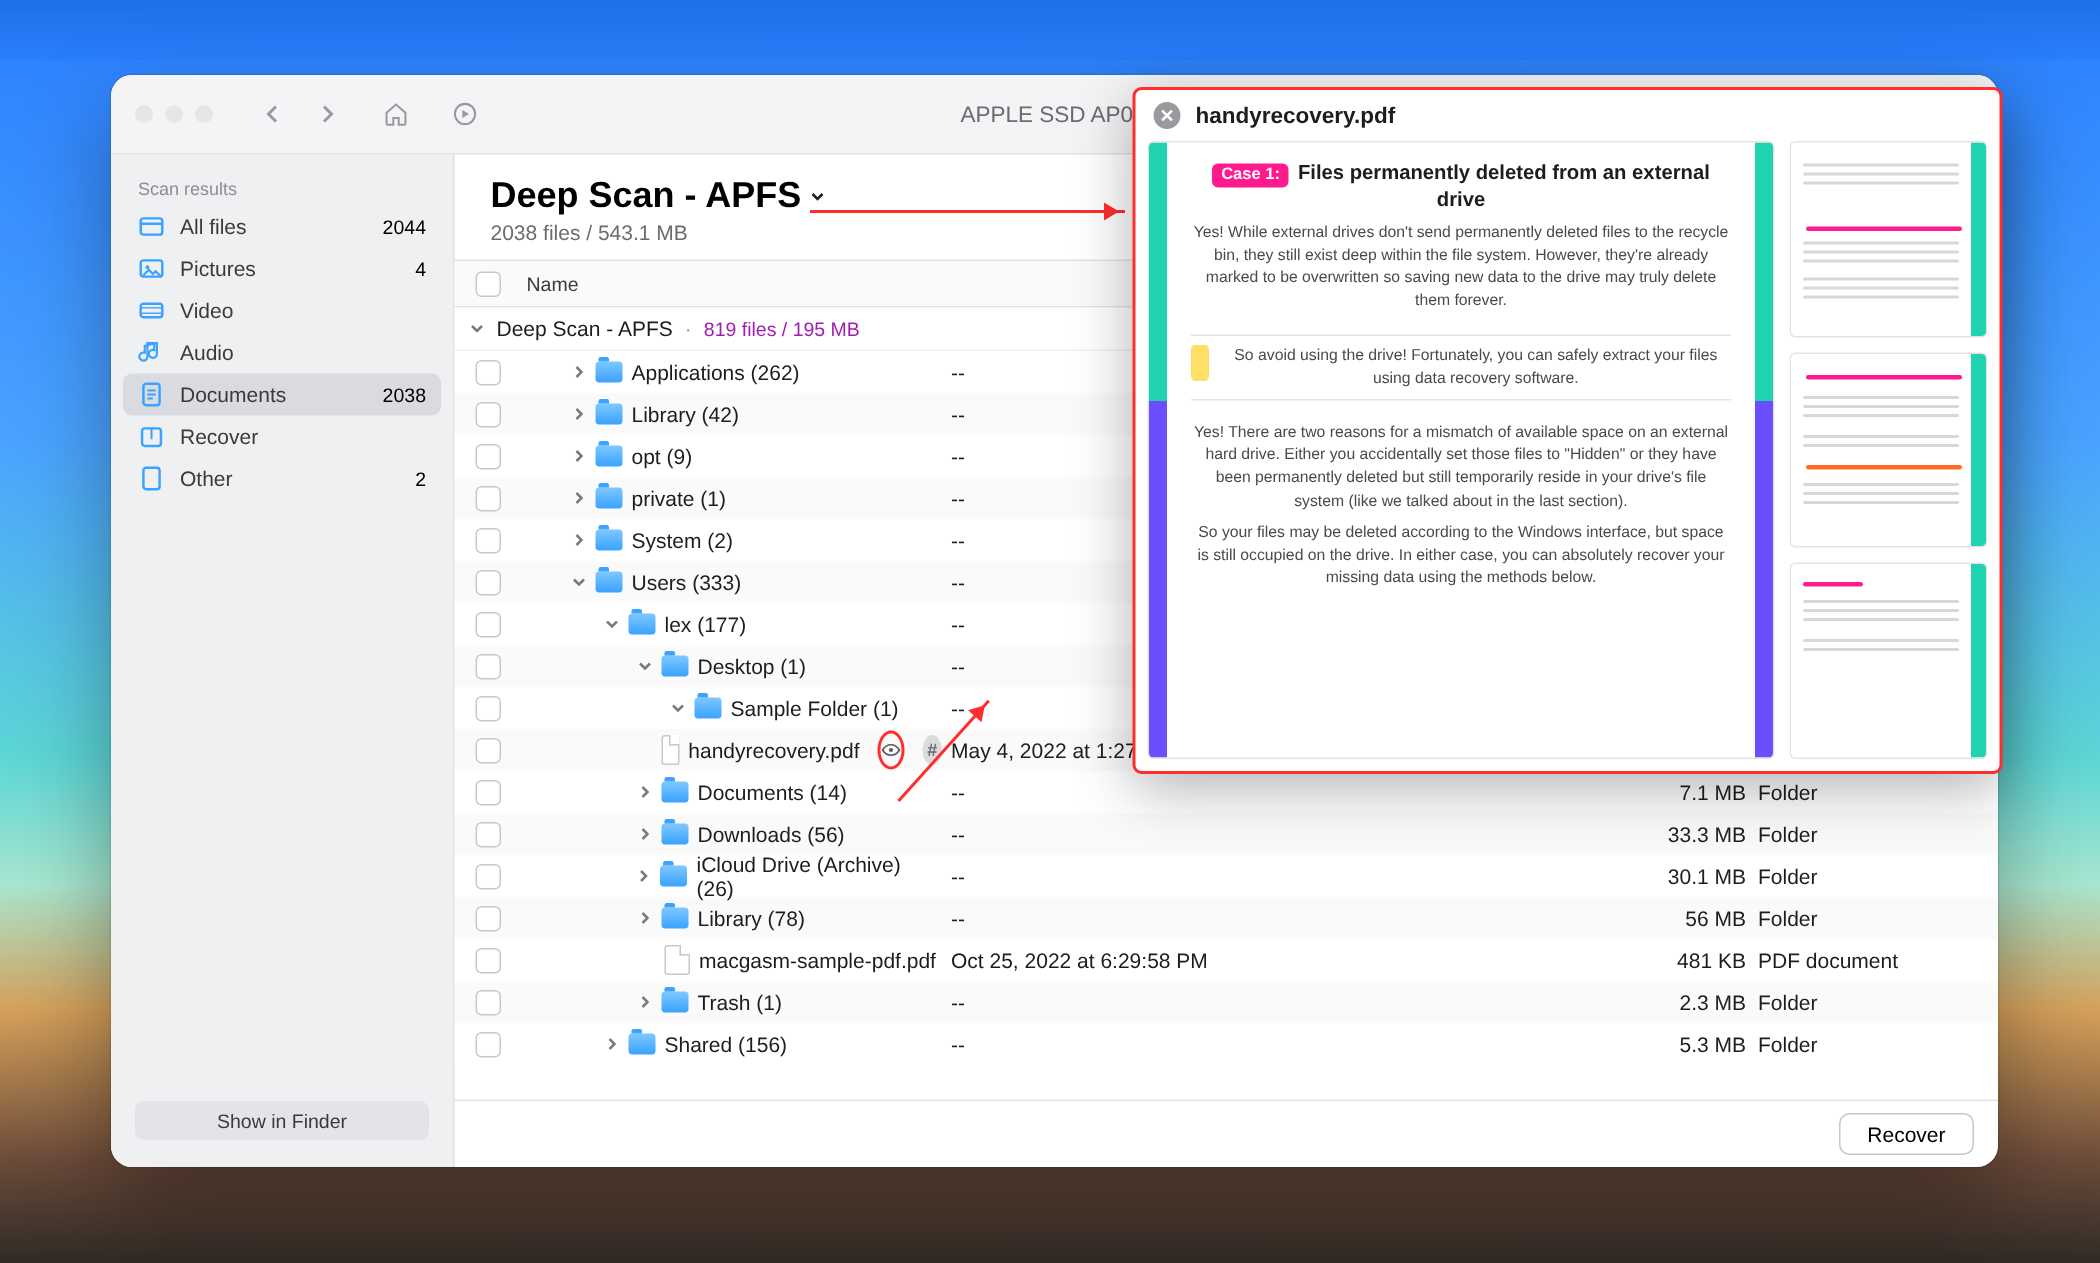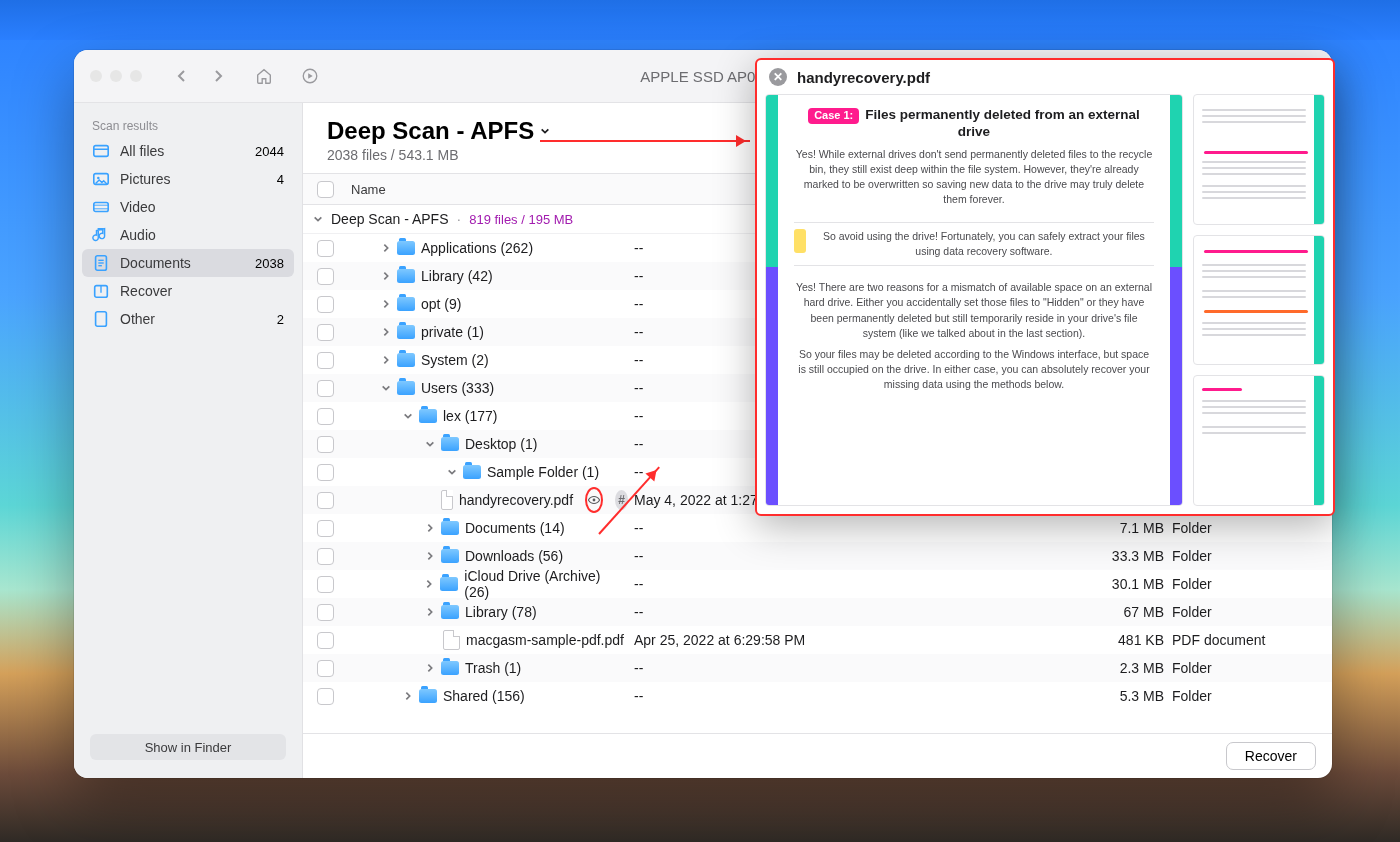--- a/index.html
+++ b/index.html
@@ -440,34 +440,34 @@
               </div>
               <div class="namecell">
                 <span class="lvl" style="width:72px"></span>
                 <svg class="chev" viewBox="0 0 12 12">
                   <path d="M4 2l4 4-4 4" fill="none" stroke="#7a7a7e" stroke-width="2"></path>
                 </svg>
                 <span class="ficon"></span>
                 <span>Library (78)</span>
               </div>
               <div class="date">--</div>
-              <div class="size">67 MB</div>
+              <div class="size">56 MB</div>
               <div class="kind">Folder</div>
             </div>
             <div class="row">
               <div class="cb">
                 <div class="cbx"></div>
               </div>
               <div class="namecell">
                 <span class="lvl" style="width:72px"></span>
                 <span class="disc"></span>
                 <span class="docicon"></span>
                 <span>macgasm-sample-pdf.pdf</span>
               </div>
-              <div class="date">Apr 25, 2022 at 6:29:58 PM</div>
+              <div class="date">Oct 25, 2022 at 6:29:58 PM</div>
               <div class="size">481 KB</div>
               <div class="kind">PDF document</div>
             </div>
             <div class="row">
               <div class="cb">
                 <div class="cbx"></div>
               </div>
               <div class="namecell">
                 <span class="lvl" style="width:72px"></span>
                 <svg class="chev" viewBox="0 0 12 12">

